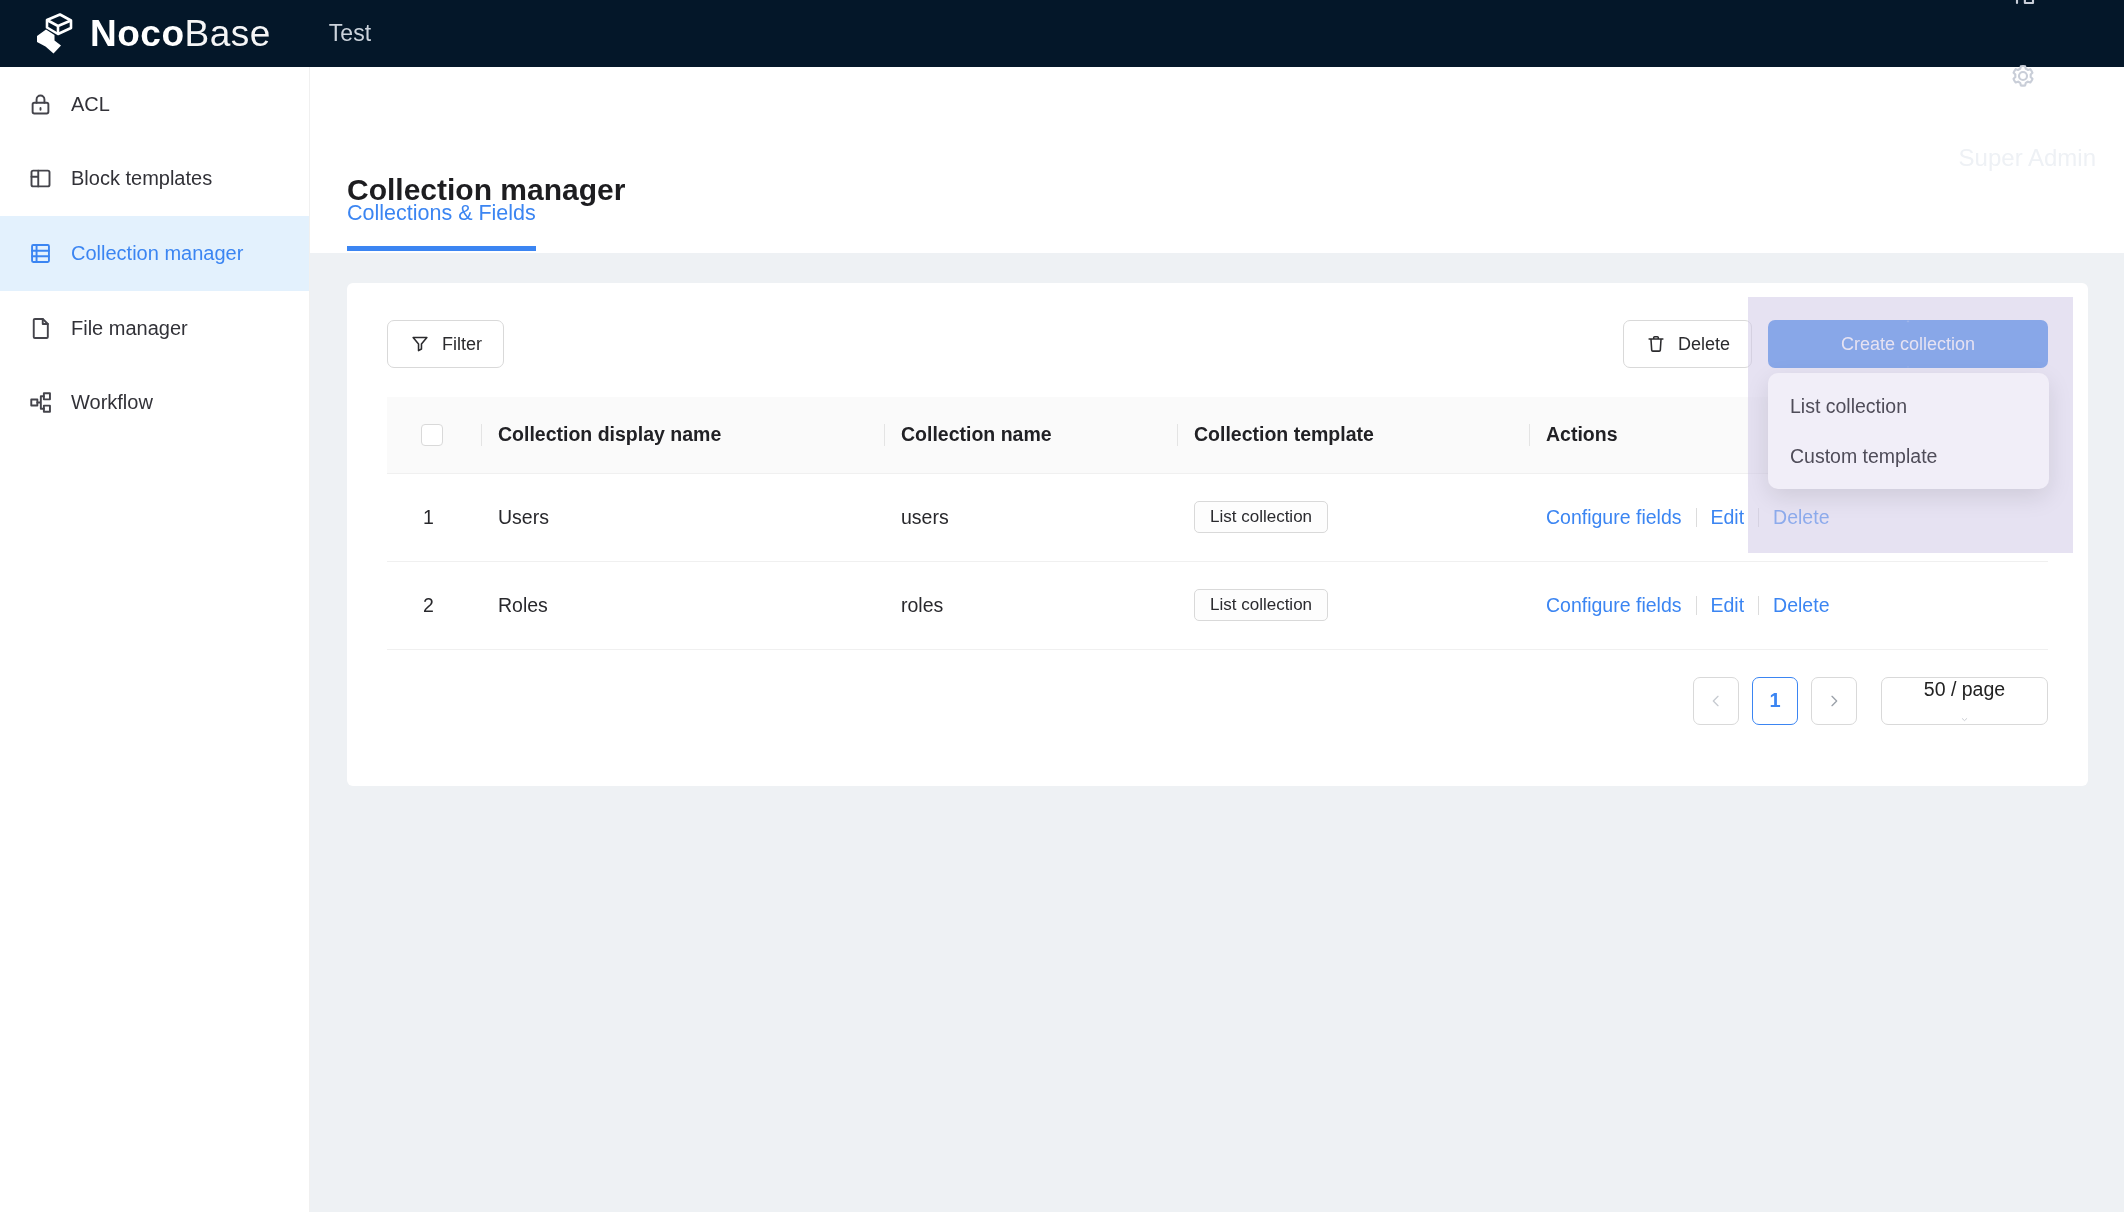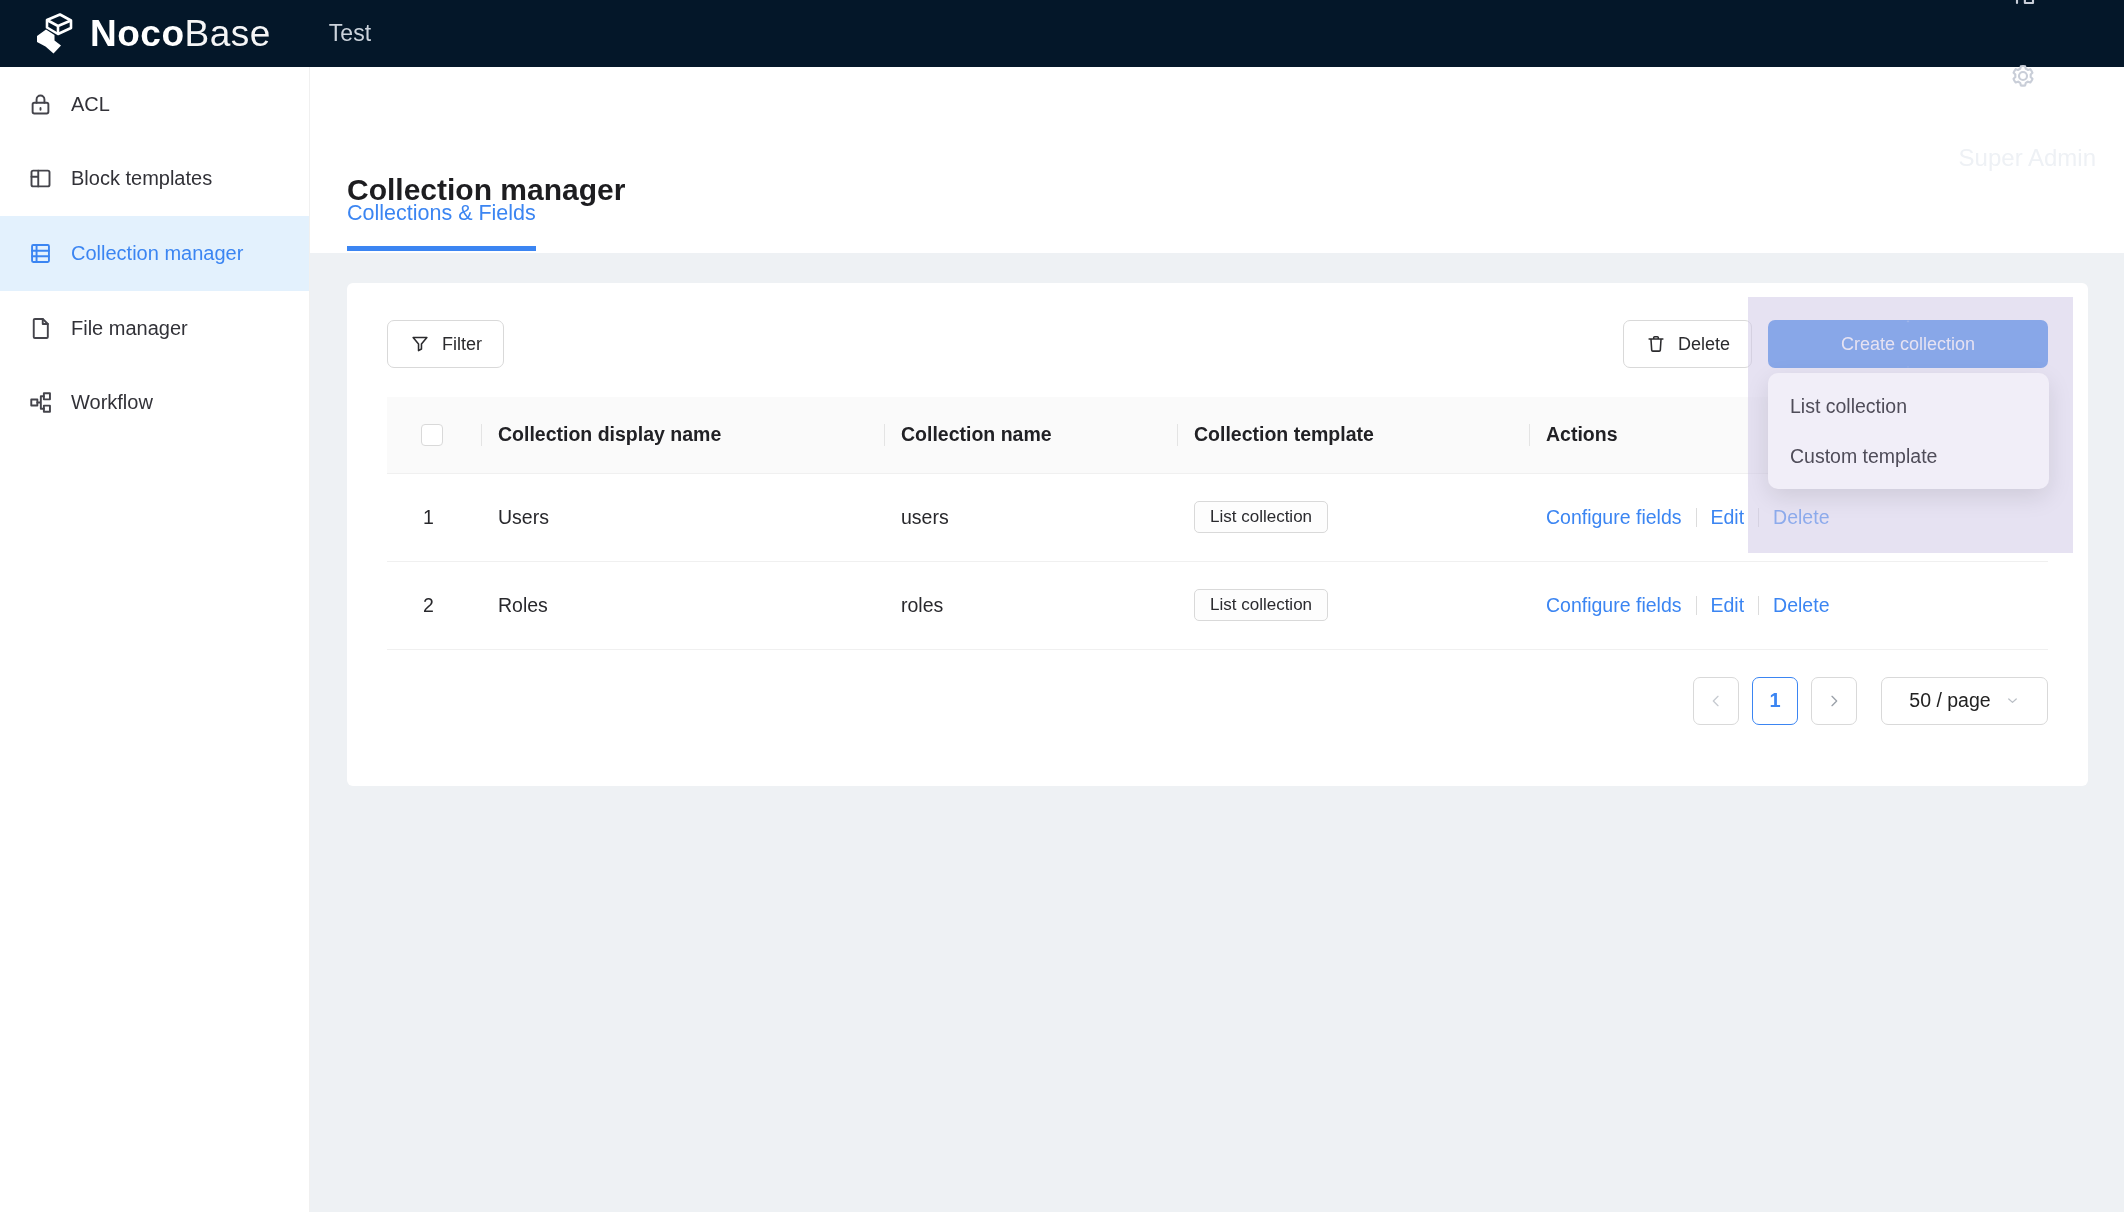--- a/index.html
+++ b/index.html
@@ -106,21 +106,21 @@
     width:46px; height:48px; border:1px solid #d9d9d9; border-radius:7px;
     background:#fff; display:flex; align-items:center; justify-content:center; cursor:pointer;
   }
   .pg-box svg { width:16px; height:16px; fill:none; stroke-width:2; stroke-linecap:round; stroke-linejoin:round; }
   .pg-prev svg { stroke:#c7cbd1; }
   .pg-next svg { stroke:#9ba1a9; }
   .pg-active { border-color:#3b85f2; color:#3b85f2; font-size:20px; font-weight:600; }
   .pg-size {
     width:167px; height:48px; margin-left:11px; border:1px solid #d9d9d9; border-radius:7px;
     background:#fff; display:flex; align-items:center; justify-content:center; gap:14px;
-    font-size:19.5px; color:#222; cursor:pointer;
+    font-size:19.5px; color:#222; cursor:pointer;flex-direction:column;
   }
   .pg-size svg { width:15px; height:15px; stroke:#b9bec5; fill:none; stroke-width:2; stroke-linecap:round; stroke-linejoin:round; }
 
   
   .select-overlay {
     position:absolute; left:1748px; top:297px; width:325px; height:256px;
     background:rgba(210,203,232,0.55); z-index:40; pointer-events:none;
   }
   .create-menu {
     position:absolute; left:1768px; top:373px; width:281px; padding:8px 0;

